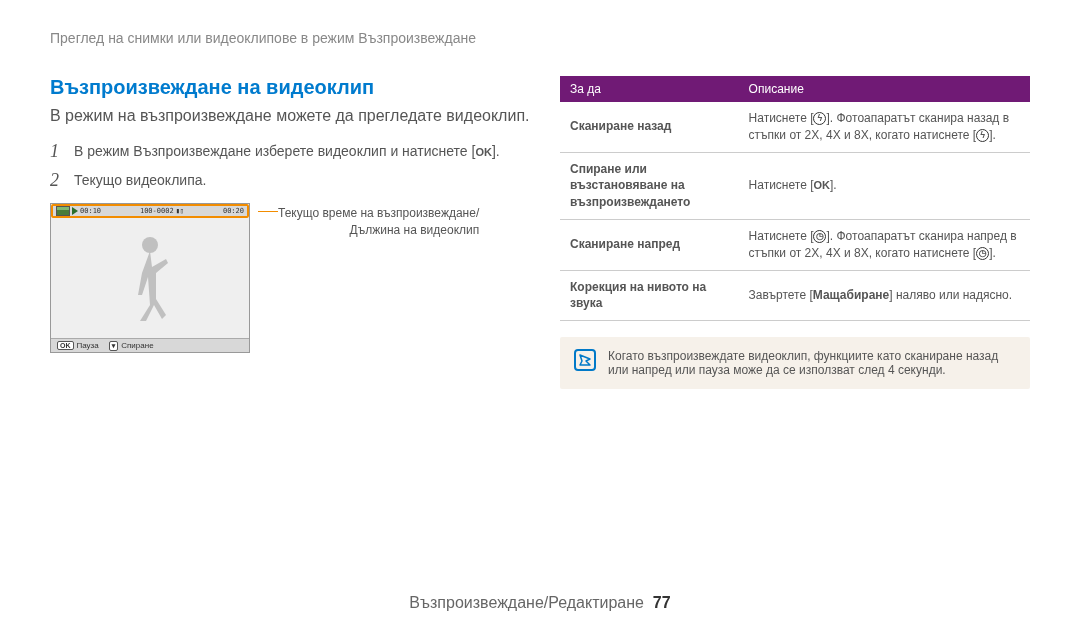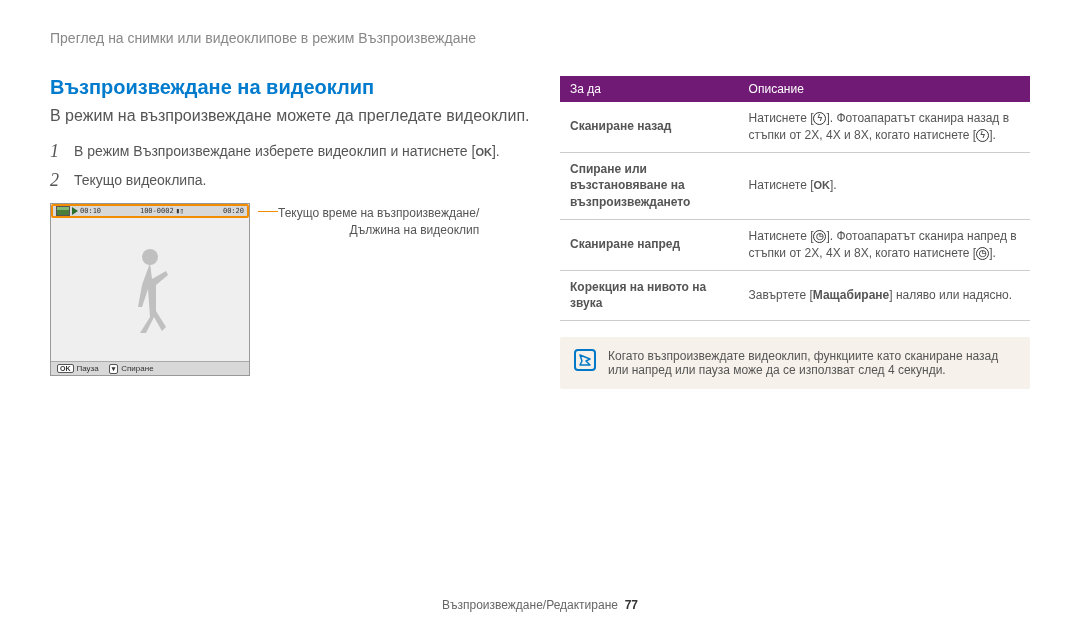--- a/index.html
+++ b/index.html
@@ -67,21 +67,21 @@
     vertical-align: baseline;
   }
   .player-area {
     margin-top: 12px;
     display: flex;
     align-items: flex-start;
     gap: 8px;
   }
   .player {
     width: 200px;
-    height: 173px;
+    height: 150px;
     border: 1px solid #999;
     background: #fff;
     position: relative;
     display: flex;
     flex-direction: column;
   }
   .player-top {
     height: 14px;
     background: #d8d8d8;
     display: flex;
@@ -221,21 +221,21 @@
     justify-content: center;
     flex-shrink: 0;
   }
   .note-icon svg { display:block; }
   .footer {
     position: absolute;
     bottom: 18px;
     left: 0;
     right: 0;
     text-align: center;
-    font-size: 12px;
+    font-size: 16px;
     color: #666;
   }
   .footer .pn {
     font-weight: bold;
     color: #333;
   }
 </style>
 </head>
 <body>
 

